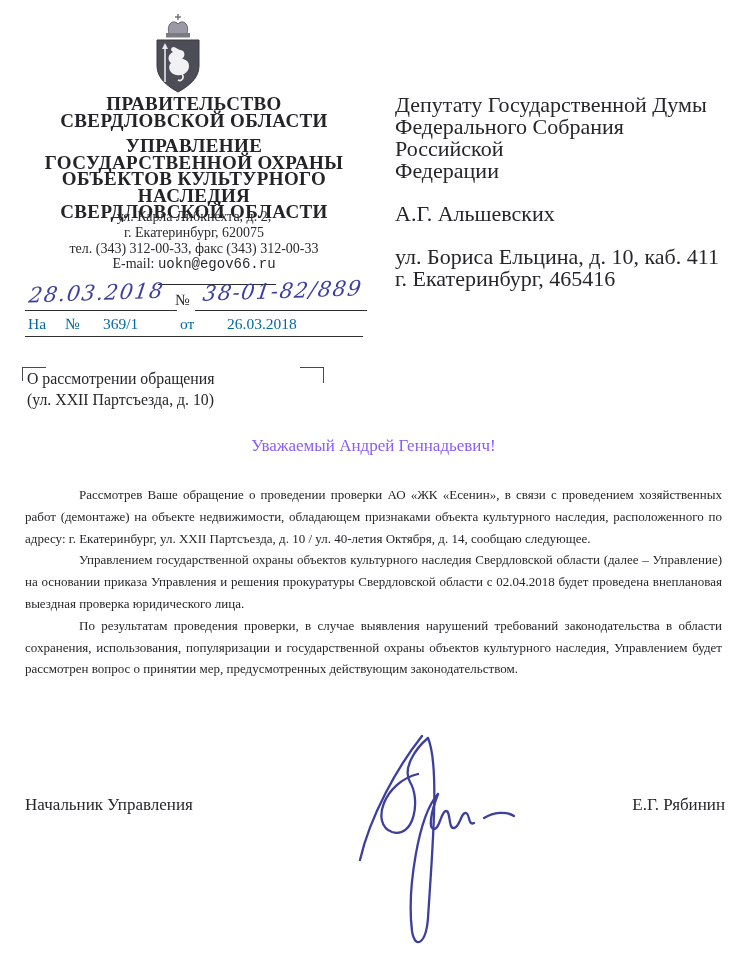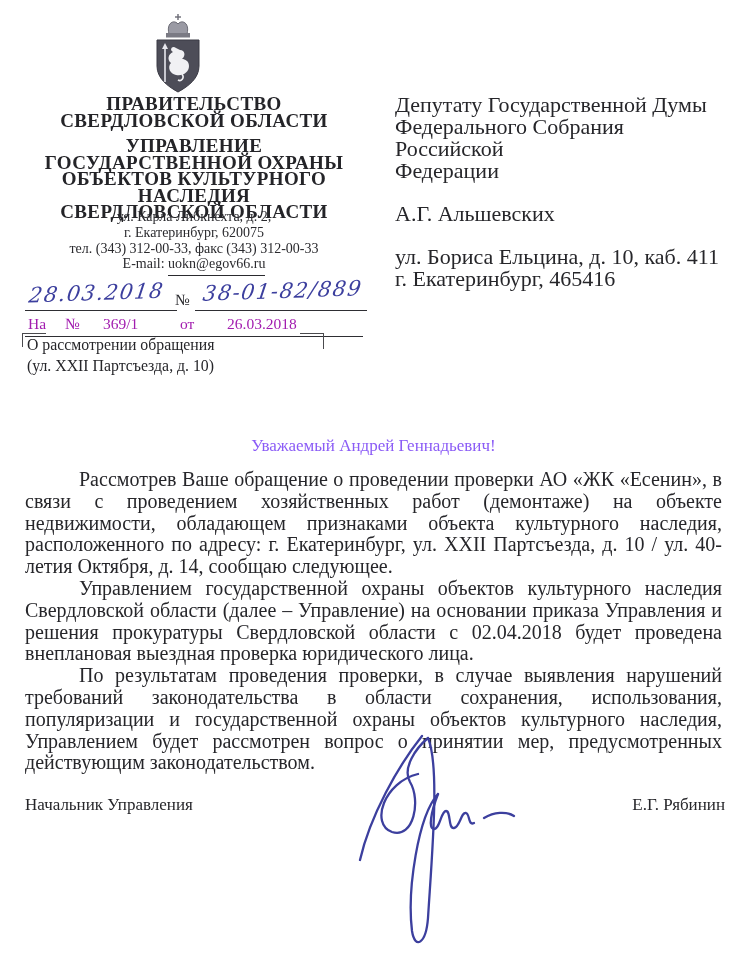--- a/index.html
+++ b/index.html
@@ -8,55 +8,55 @@
     font-family:"Liberation Serif", serif;color:#222;overflow:hidden;
     margin:0 auto;
   }
   
   .emblem{position:absolute;left:150px;top:14px;width:56px;height:80px;}
   .org-block{position:absolute;left:24px;top:96px;width:340px;text-align:center;}
   .org-line{font-weight:bold;font-size:19px;line-height:16.5px;letter-spacing:0.4px;color:#242428;}
   .org-gap{height:9px;}
   .contact-block{position:absolute;left:24px;top:209px;width:340px;text-align:center;
     font-size:14px;line-height:15.8px;color:#2a2a2e;}
-  .u{border-bottom:1px solid #2a2a2e;padding-bottom:4px;}
+  .u{border-bottom:1px solid #2a2a2e;padding-bottom:12px;font-family:Liberation Mono, monospace;}
   
   .handwriting{
     color:#3c3f9e;font-family:"DejaVu Serif", serif;font-style:italic;
     font-size:21px;letter-spacing:1.5px;white-space:nowrap;
     transform:rotate(-2deg) skewX(-10deg);display:inline-block;
   }
   .ref-row1{position:absolute;left:25px;top:281px;width:345px;height:34px;}
   .ref-row1 .hw-date{position:absolute;left:4px;top:0px;}
   .ref-row1 .no-sign{position:absolute;left:150px;top:10px;font-size:15.5px;color:#2a2a2e;}
   .ref-row1 .hw-num{position:absolute;left:178px;top:-2px;}
   .ref-underline1{position:absolute;left:0px;top:29px;width:152px;border-bottom:1.6px solid #2e2e33;}
   .ref-underline2{position:absolute;left:170px;top:29px;width:172px;border-bottom:1.6px solid #2e2e33;}
-  .ref-row2{position:absolute;left:25px;top:315px;width:345px;height:24px;font-size:15.5px;color:#a21caf;}
+  .ref-row2{position:absolute;left:25px;top:315px;width:345px;height:24px;font-size:15.5px;color:#0369a1;}
   .ref-row2 span{position:absolute;top:0;}
   .r2-na{left:3px;}   .r2-no{left:40px;}  .r2-num{left:78px;}
   .r2-ot{left:155px;} .r2-date{left:202px;}
   .ref-underline3{position:absolute;left:0px;top:21px;width:338px;border-bottom:1.6px solid #2e2e33;}
   
-  .subject{position:absolute;left:22px;top:330px;width:302px;height:50px;}
+  .subject{position:absolute;left:22px;top:364px;width:302px;height:50px;}
   .corner-left{position:absolute;left:0;top:3px;width:23px;height:13px;
     border-top:1.7px solid #4a4a4e;border-left:1.7px solid #4a4a4e;}
   .corner-right{position:absolute;right:0;top:3px;width:23px;height:15px;
     border-top:1.7px solid #4a4a4e;border-right:1.7px solid #4a4a4e;}
   .subject-text{position:absolute;left:5px;top:5px;width:270px;
     font-size:15.8px;line-height:20.5px;color:#26262a;}
   
   .recipient{position:absolute;left:395px;top:94px;width:335px;
     font-size:22px;line-height:22px;color:#26262a;}
   .recipient .gap{height:21px;}
   
   .salutation{position:absolute;left:25px;top:436px;width:697px;text-align:center;
     font-size:17px;color:#8b5cf6;}
-  .body-text{position:absolute;left:25px;top:469px;width:697px;
-    font-size:20px;line-height:21.8px;text-align:justify;color:#26262a;}
+  .body-text{position:absolute;left:25px;top:484px;width:697px;
+    font-size:13px;line-height:21.8px;text-align:justify;color:#26262a;}
   .body-text p{margin:0;text-indent:54px;}
   
   .signoff{position:absolute;left:25px;top:795px;width:700px;display:flex;
     justify-content:space-between;font-size:17px;color:#26262a;gap:32px;}
   .sig-svg{position:absolute;left:318px;top:732px;width:212px;height:228px;}
 </style>
 </head>
 <body>
 
 <div class="page">

